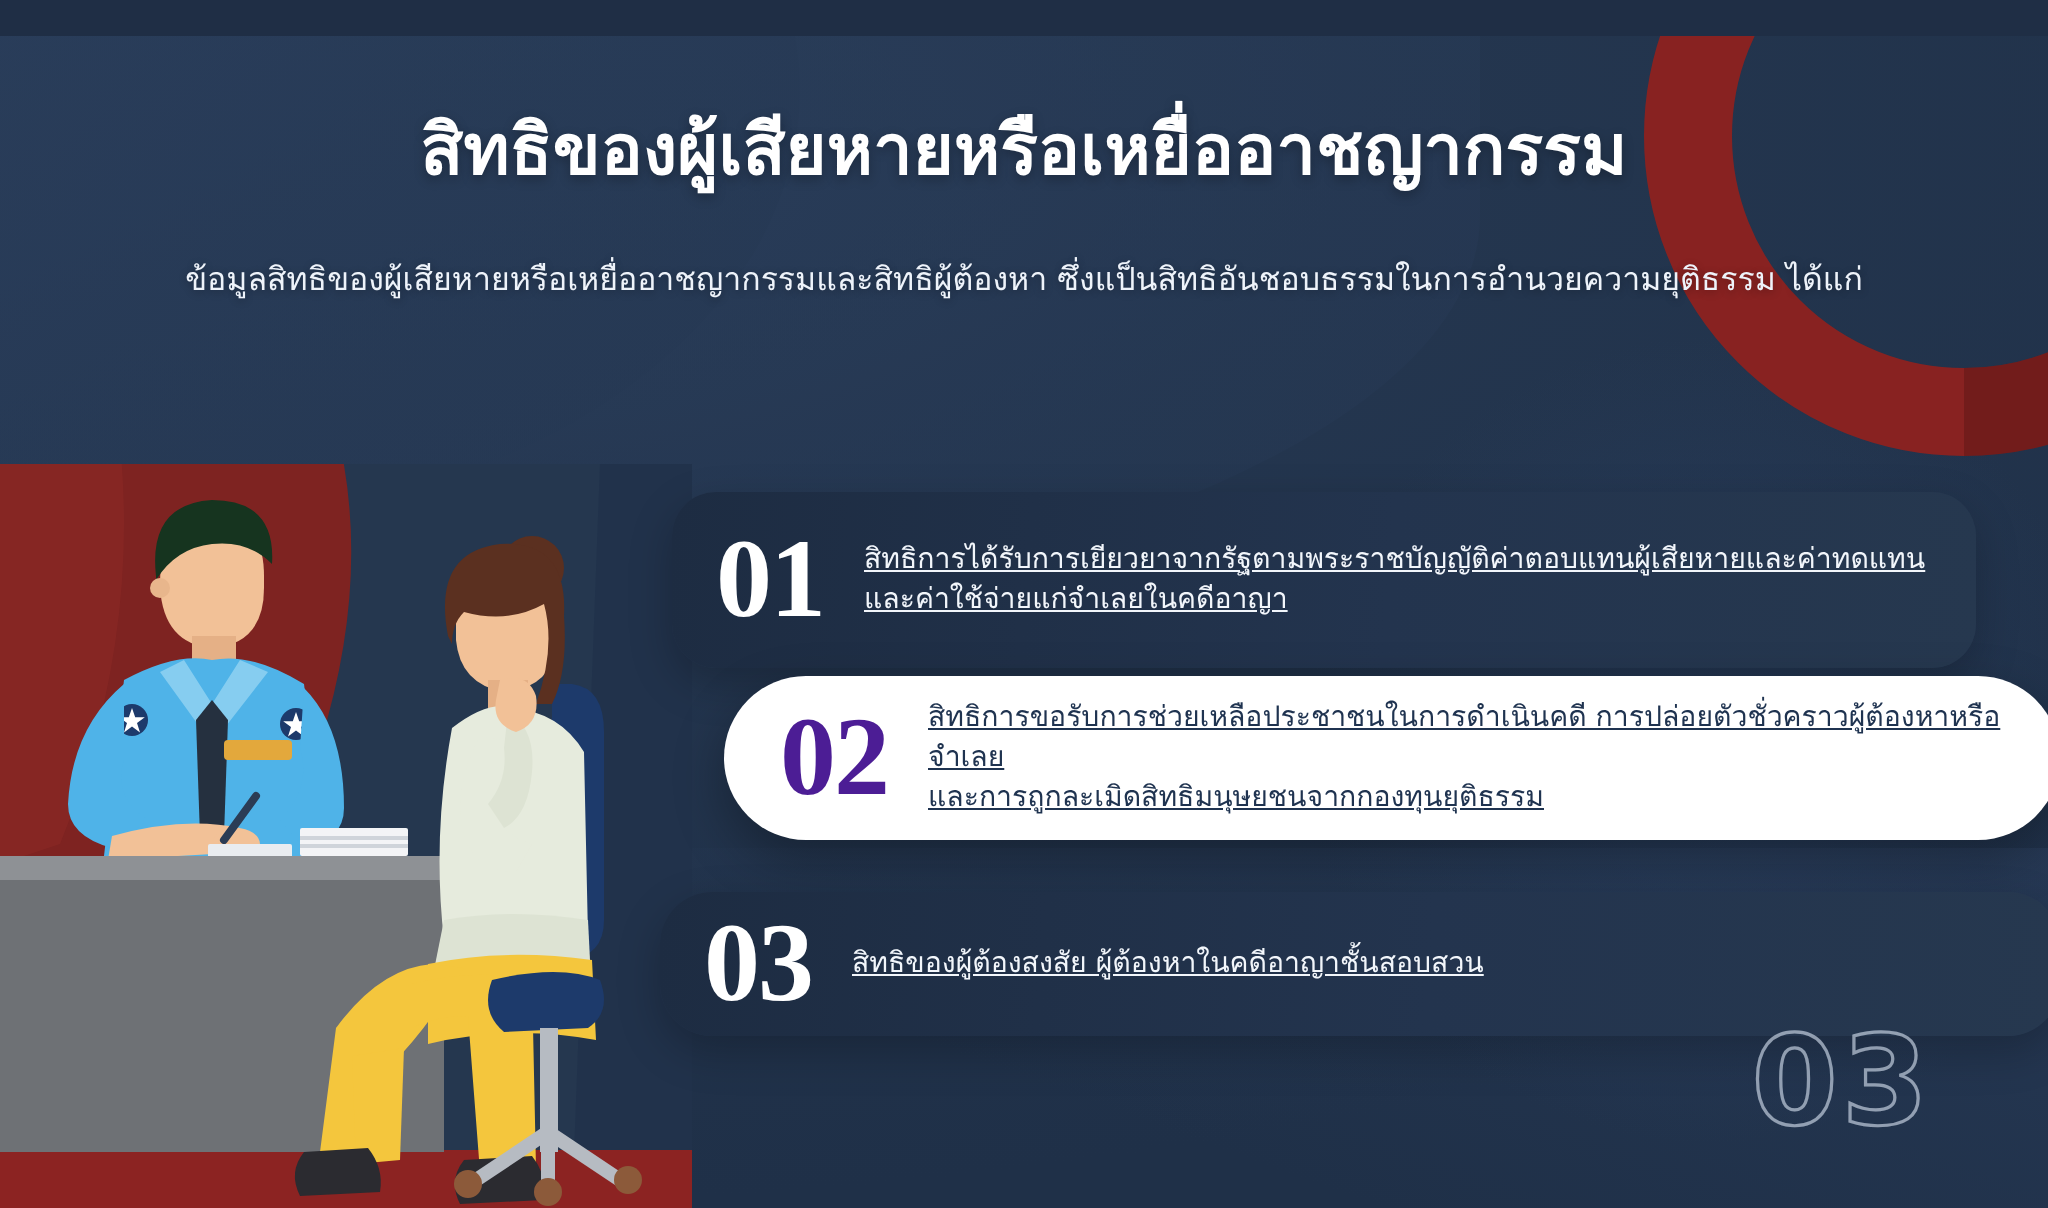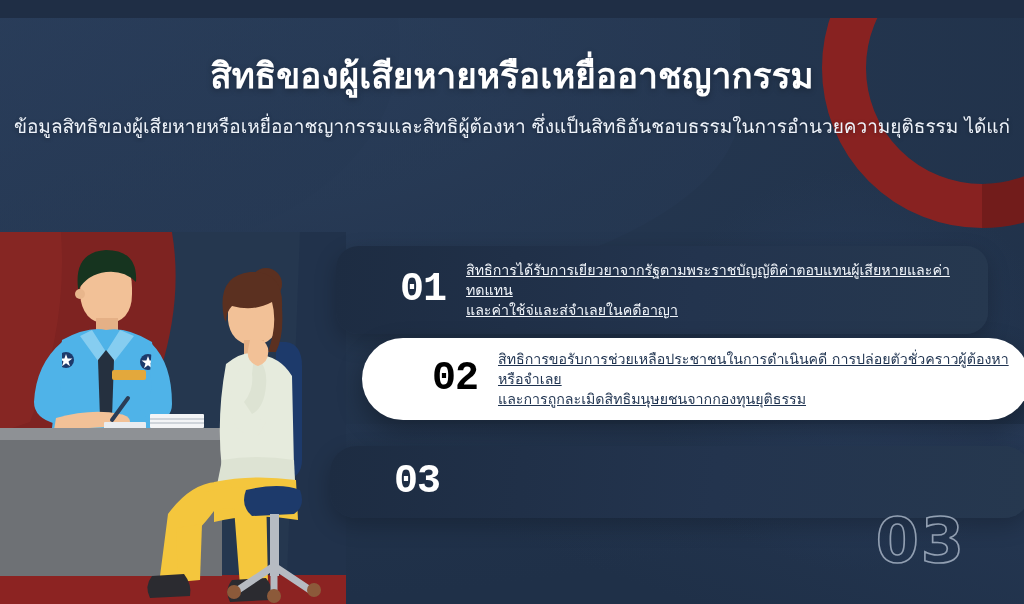--- a/index.html
+++ b/index.html
@@ -66,65 +66,64 @@
   .header { position:absolute; left:0; top:0; width:1024px; z-index:6; }
   .title {
     text-align:center; color:#ffffff;
     font-size:35px; font-weight:bold; line-height:1.17;
     letter-spacing:.1px;
     padding-top:56px;
     text-shadow:0 2px 6px rgba(0,0,0,.28);
   }
   .title .l2 { display:block; }
   .subtitle {
-    margin-top:17px;
+    margin-top:33px;
     text-align:center; color:#eef3fa;
-    font-size:19px; font-weight:400; line-height:1.3;
+    font-size:16px; font-weight:400; line-height:1.3;
     white-space:nowrap;
     text-shadow:0 1px 4px rgba(0,0,0,.3);
   }
 
   
   .illus {
     position:absolute; left:0; top:232px; width:346px; height:372px;
     z-index:4; overflow:hidden;
   }
 
   
   .cards { position:absolute; left:0; top:0; width:1024px; height:604px; z-index:5; }
 
   .card {
     position:absolute;
     display:flex; align-items:center;
     padding-left:22px;
   }
   .card .num {
-    font-size:40px; font-weight:bold; line-height:1;
+    font-size:56px; font-weight:bold; line-height:1;
     letter-spacing:-1px; flex:0 0 auto;
-    font-family:Liberation Mono, monospace;
-    margin-left:42px;
+    font-family:Liberation Serif, serif;
   }
   .card .txt {
     font-size:14.2px; line-height:1.42; font-weight:400;
     margin-left:20px;
     text-decoration:underline;
   }
 
   .card-dark {
     background:linear-gradient(95deg, #1d2c42 0%, #23344e 55%, #26384f 100%);
     box-shadow:0 8px 22px rgba(0,0,0,.22);
   }
   .card-dark .num { color:#ffffff; }
   .card-dark .txt { color:#f2f6fb; }
 
   .card-light {
     background:#ffffff;
     box-shadow:0 10px 26px rgba(0,0,0,.30);
   }
-  .card-light .num { color:#000000; }
+  .card-light .num { color:#4c1d95; }
   .card-light .txt { color:#1f3350; }
 
   #card1 { left:336px; top:246px; width:652px; height:88px; border-radius:22px 22px 22px 22px; }
   #card2 { left:362px; top:338px; width:668px; height:82px; border-radius:41px; padding-left:28px; }
   #card3 { left:330px; top:446px; width:700px; height:72px; border-radius:26px; }
 
   
   .pagenum {
     position:absolute; right:58px; bottom:32px; z-index:6;
     font-size:62px; font-weight:bold; line-height:1;
@@ -262,33 +261,36 @@
       </g>
     </svg>
   </div>
 
   <div class="cards">
 
     <div id="card1" class="card card-dark">
       <div class="num">01</div>
       <div class="txt">
         <div>สิทธิการได้รับการเยียวยาจากรัฐตามพระราชบัญญัติค่าตอบแทนผู้เสียหายและค่าทดแทน</div>
-        <div>และค่าใช้จ่และส่จำเลยในคดีอาญา</div>
+        <div>และค่าใช้จ่ายแก่จำเลยในคดีอาญา</div>
       </div>
     </div>
 
     <div id="card2" class="card card-light">
       <div class="num">02</div>
       <div class="txt">
         <div>สิทธิการขอรับการช่วยเหลือประชาชนในการดำเนินคดี การปล่อยตัวชั่วคราวผู้ต้องหาหรือจำเลย</div>
         <div>และการถูกละเมิดสิทธิมนุษยชนจากกองทุนยุติธรรม</div>
       </div>
     </div>
 
     <div id="card3" class="card card-dark">
       <div class="num">03</div>
+      <div class="txt">
+        <div>สิทธิของผู้ต้องสงสัย ผู้ต้องหาในคดีอาญาชั้นสอบสวน</div>
+      </div>
     </div>
 
   </div>
 
   <div class="pagenum">03</div>
 
 </div>
 
 </body></html>

